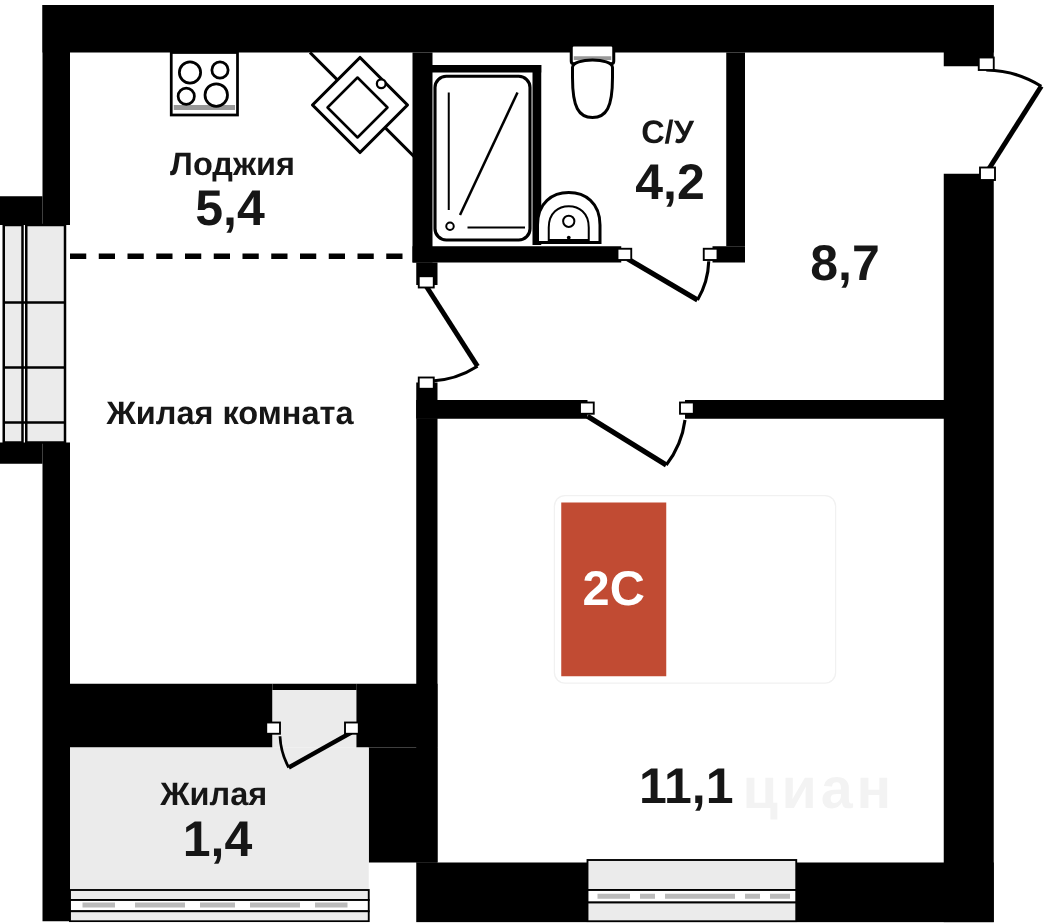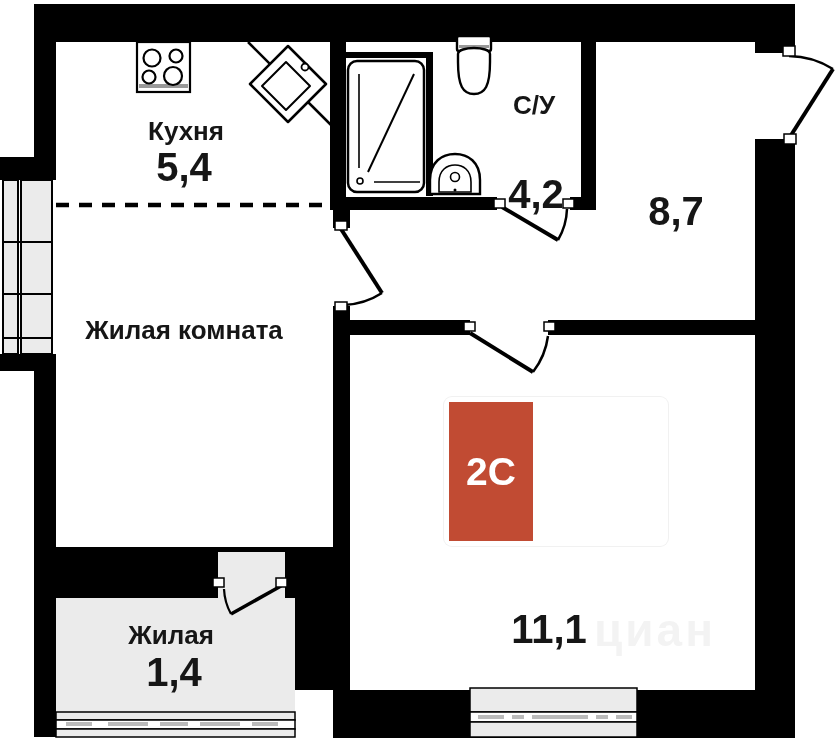--- a/index.html
+++ b/index.html
@@ -162,30 +162,30 @@
 
     <g fill="none" stroke="#000">
       <path d="M281,586 L231,614" stroke-width="3.5"></path>
       <path d="M231,614 A57,57 0 0 1 224,589" stroke-width="2.2"></path>
       <rect x="213" y="578" width="11" height="9" fill="#fff" stroke-width="1.5"></rect>
       <rect x="276" y="578" width="11" height="9" fill="#fff" stroke-width="1.5"></rect>
     </g>
   </svg>
 
   <div class="room-label" style="left:186px;top:131px;">
-    <span class="room-name">Кухня</span>
+    <span class="room-name">Лоджия</span>
   </div>
   <div class="room-label" style="left:184px;top:167px;">
     <span class="room-area">5,4</span>
   </div>
 
   <div class="room-label" style="left:534px;top:105px;">
     <span class="room-name">С/У</span>
   </div>
-  <div class="room-label" style="left:536px;top:146px;margin-top:48px;">
+  <div class="room-label" style="left:536px;top:146px;">
     <span class="room-area">4,2</span>
   </div>
 
   <div class="room-label" style="left:676px;top:211px;">
     <span class="room-area">8,7</span>
   </div>
 
   <div class="room-label" style="left:184px;top:330px;">
     <span class="room-name">Жилая комната</span>
   </div>

